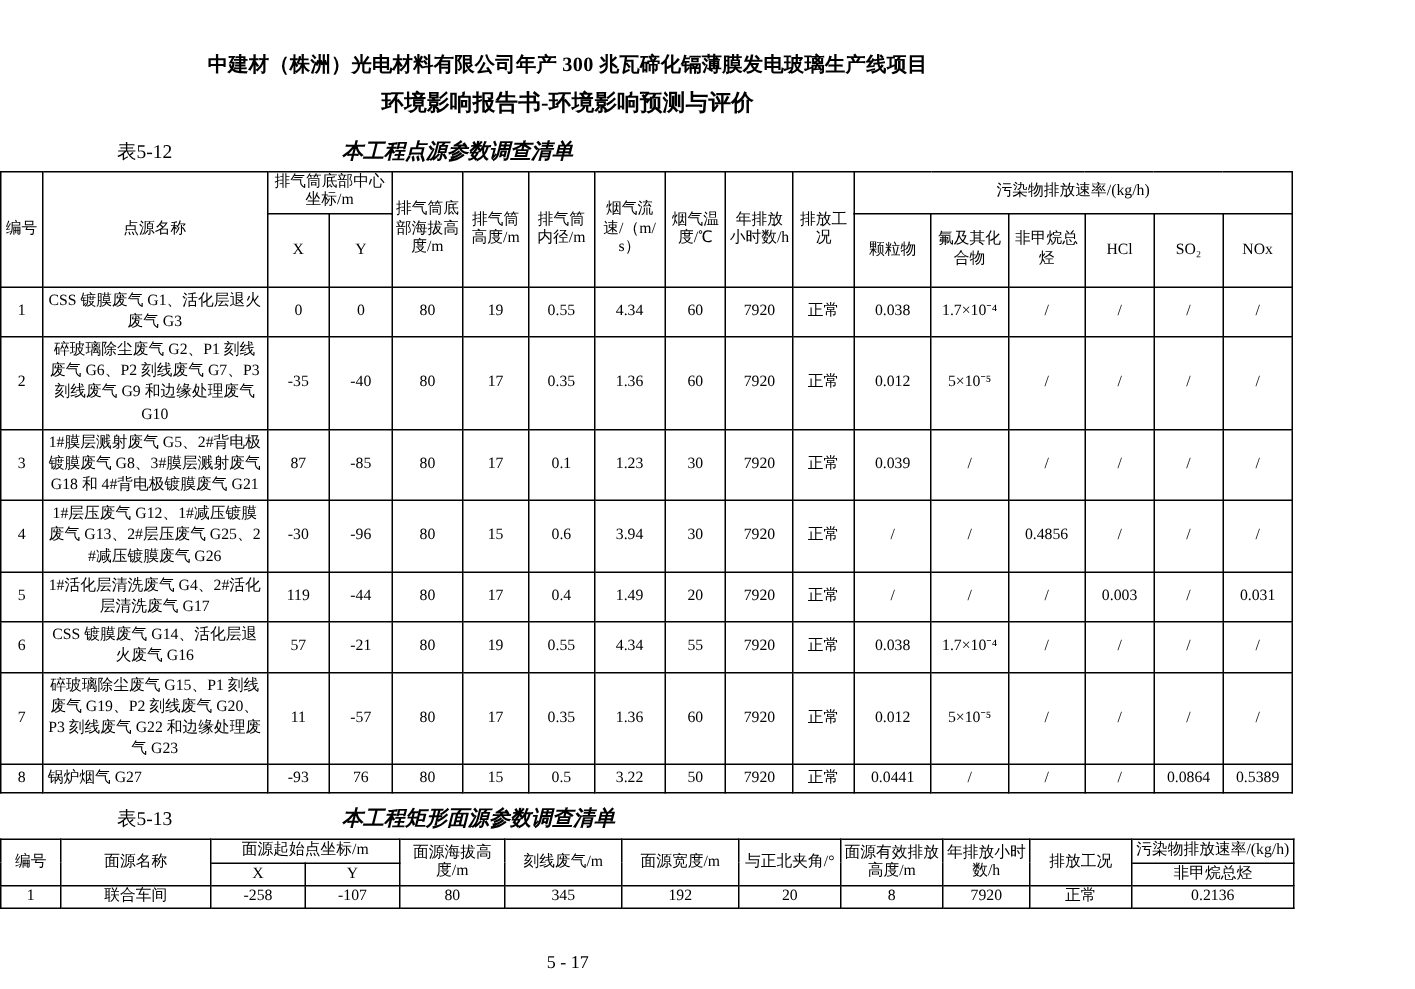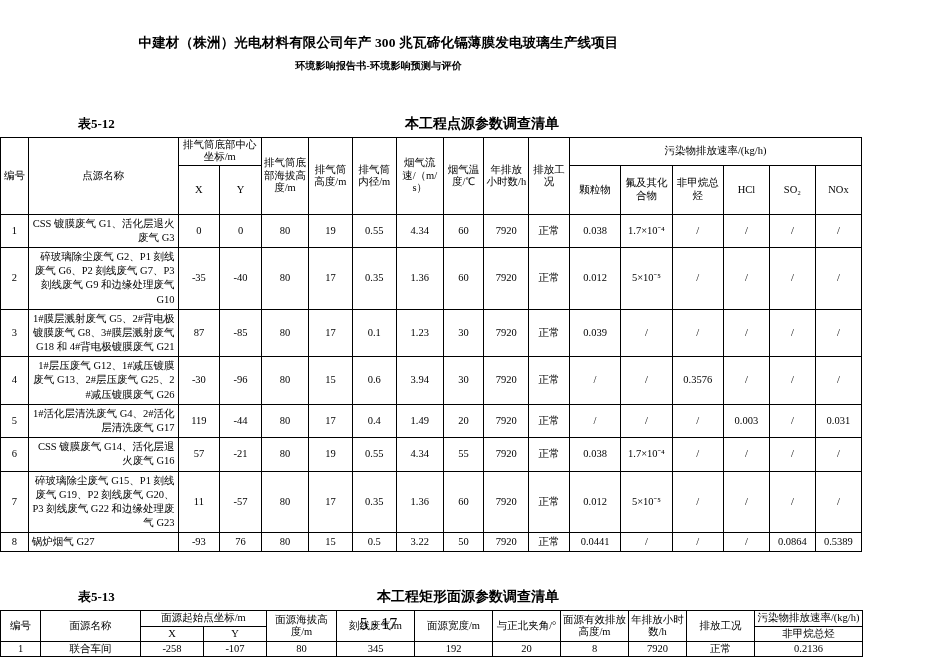--- a/index.html
+++ b/index.html
@@ -23,78 +23,78 @@
   .header {
     text-align: center;
     padding-top: 34px;
   }
   .header .line1 {
     font-size: 13.5px;
     font-weight: bold;
     letter-spacing: 0.2px;
   }
   .header .line2 {
-    font-size: 10px;
+    font-size: 15px;
     font-weight: bold;
     margin-top: 7px;
     letter-spacing: 0.2px;
   }
   .titlerow {
     display: flex;
     align-items: flex-end;
     margin: 14px 0 4px 0;
     padding: 0 78px 0 78px;
   }
   .titlerow .tnum {
     font-size: 13px;
-    font-weight: bold;
+    font-weight: normal;
     width: 150px;
-    margin-top: 28px;
   }
   .titlerow .tname {
     font-size: 14px;
     font-weight: bold;
     flex: 1;
-    text-align: right;
+    text-align: left;
     margin-right: 120px;
+    font-style: italic;
   }
   table.doc {
     border-collapse: collapse;
     table-layout: fixed;
     margin: 0 auto;
     font-size: 10.5px;
     line-height: 1.18;
   }
   table.doc th, table.doc td {
     border: 1px solid #000;
     padding: 1px 2px;
     text-align: center;
     vertical-align: middle;
     word-break: break-all;
   }
   table.doc th {
     font-weight: normal;
   }
   .t1 { width: 862px; }
   .t1 td.name {
-    text-align: right;
+    text-align: center;
     padding: 2px 3px;
     line-height: 1.35;
     font-size: 10.5px;
   }
   .t1 td.idx { font-size: 10.5px; }
   .t2 { width: 862px; }
   .t2 td.name2 { font-size: 10.5px; }
   .pagenum {
     position: absolute;
-    bottom: 26px;
+    bottom: 10px;
     left: 0;
     right: 0;
     text-align: center;
-    font-size: 16px;
+    font-size: 12px;
   }
 </style>
 </head>
 <body>
 
 <div class="page">
 
   <div class="header">
     <div class="line1">中建材（株洲）光电材料有限公司年产 300 兆瓦碲化镉薄膜发电玻璃生产线项目</div>
     <div class="line2">环境影响报告书-环境影响预测与评价</div>
@@ -216,21 +216,21 @@
         <td>-96</td>
         <td>80</td>
         <td>15</td>
         <td>0.6</td>
         <td>3.94</td>
         <td>30</td>
         <td>7920</td>
         <td>正常</td>
         <td>/</td>
         <td>/</td>
-        <td>0.3576</td>
+        <td>0.4856</td>
         <td>/</td>
         <td>/</td>
         <td>/</td>
       </tr>
       <tr>
         <td class="idx">5</td>
         <td class="name">1#活化层清洗废气 G4、2#活化层清洗废气 G17</td>
         <td>119</td>
         <td>-44</td>
         <td>80</td>

